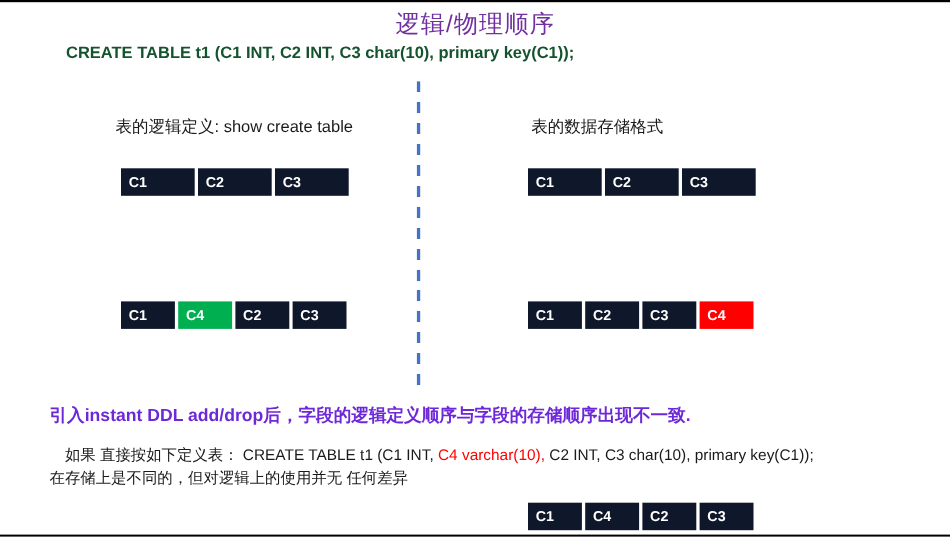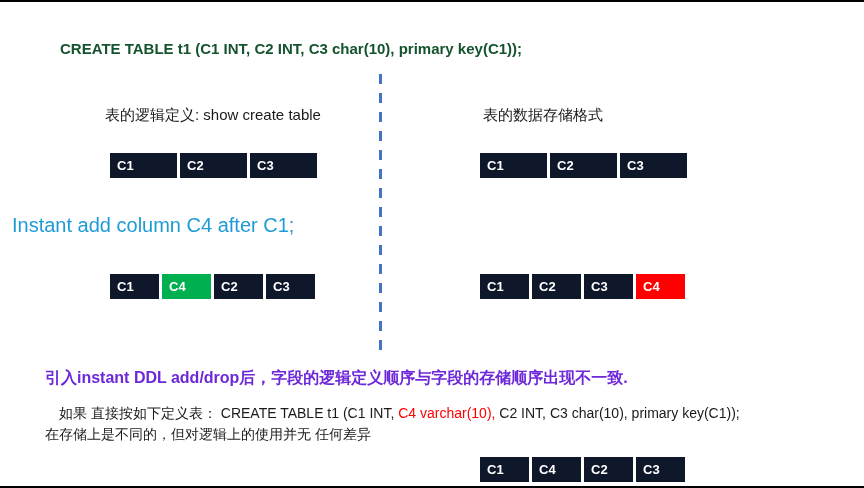--- a/index.html
+++ b/index.html
@@ -89,40 +89,40 @@
   .body1 { top: 403px; margin-left: 14px; }
   .body2 { top: 424px; }
   .body3 { top: 457px; }
   .red-inline { color: #FF0000; }
 </style>
 </head>
 <body>
 
 <div class="slide">
 
+  <div class="title">逻辑/物理顺序</div>
 
   <div class="create-stmt">CREATE TABLE t1 (C1 INT, C2 INT, C3 char(10), primary key(C1));</div>
 
   <div class="section-label label-left">表的逻辑定义: show create table</div>
   <div class="section-label label-right">表的数据存储格式</div>
 
   <div class="divider"></div>
 
   <div class="colrow row3 row1-left">
       <div class="cell gray">C1</div>
       <div class="cell gray">C2</div>
       <div class="cell gray">C3</div>
     </div>
   <div class="colrow row3 row1-right">
       <div class="cell gray">C1</div>
       <div class="cell gray">C2</div>
       <div class="cell gray">C3</div>
     </div>
 
-  <div class="instant-stmt">Instant add column C4 after C1;</div>
 
   <div class="colrow row4 row2-left">
       <div class="cell gray">C1</div>
       <div class="cell green">C4</div>
       <div class="cell gray">C2</div>
       <div class="cell gray">C3</div>
     </div>
   <div class="colrow row4 row2-right">
       <div class="cell gray">C1</div>
       <div class="cell gray">C2</div>

